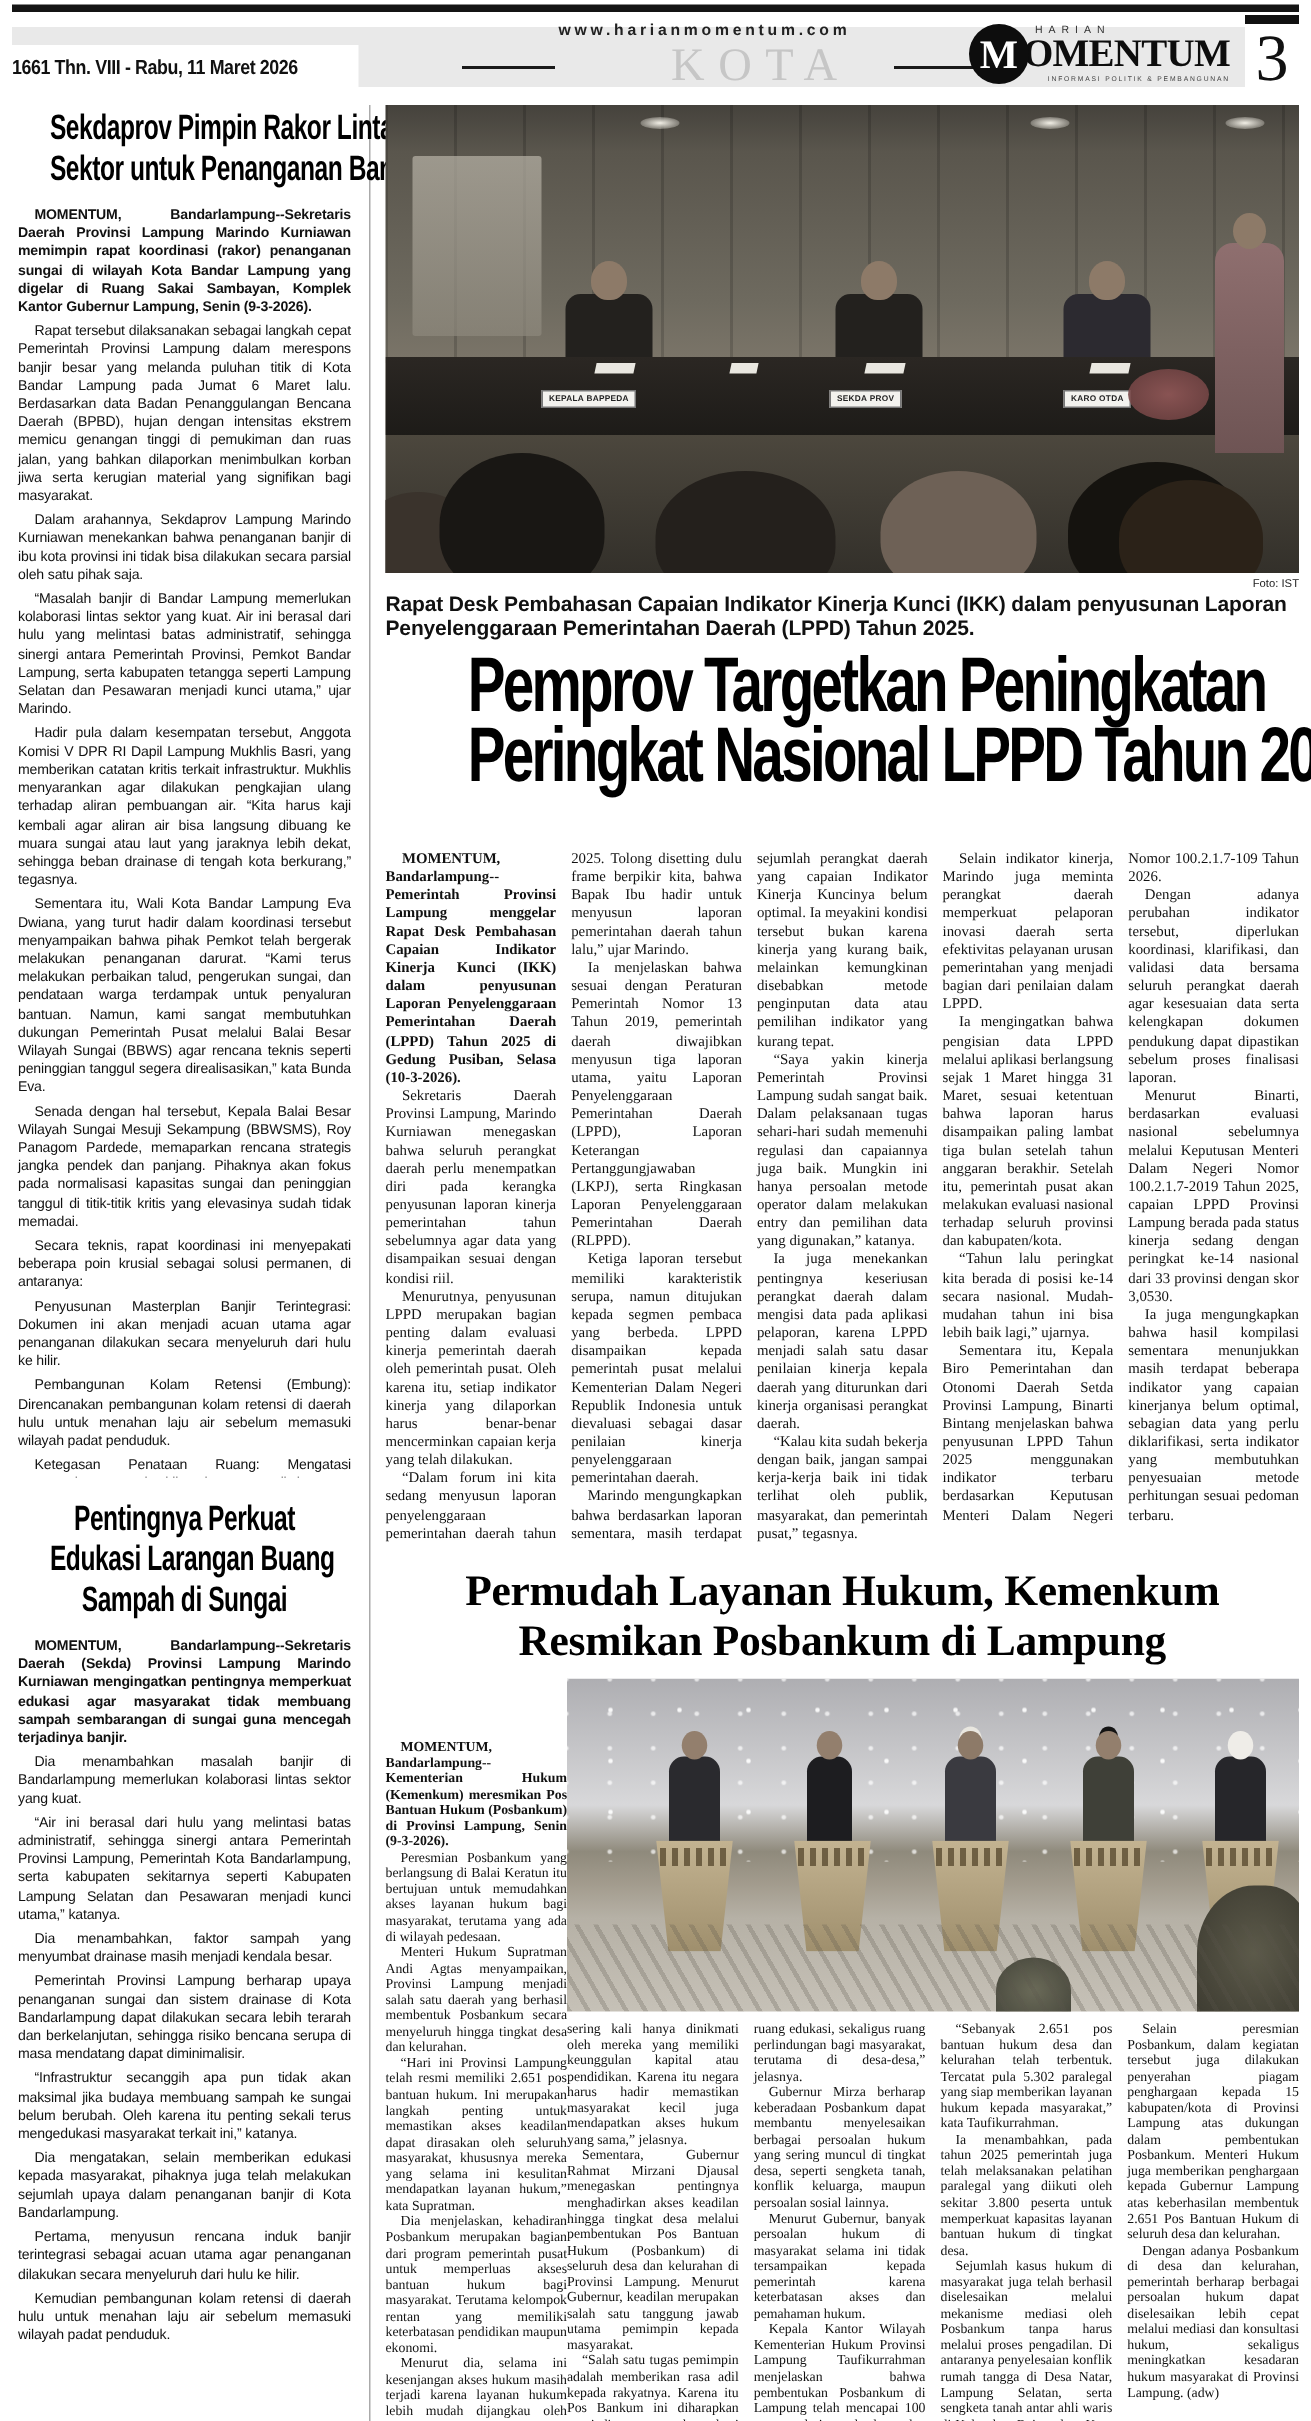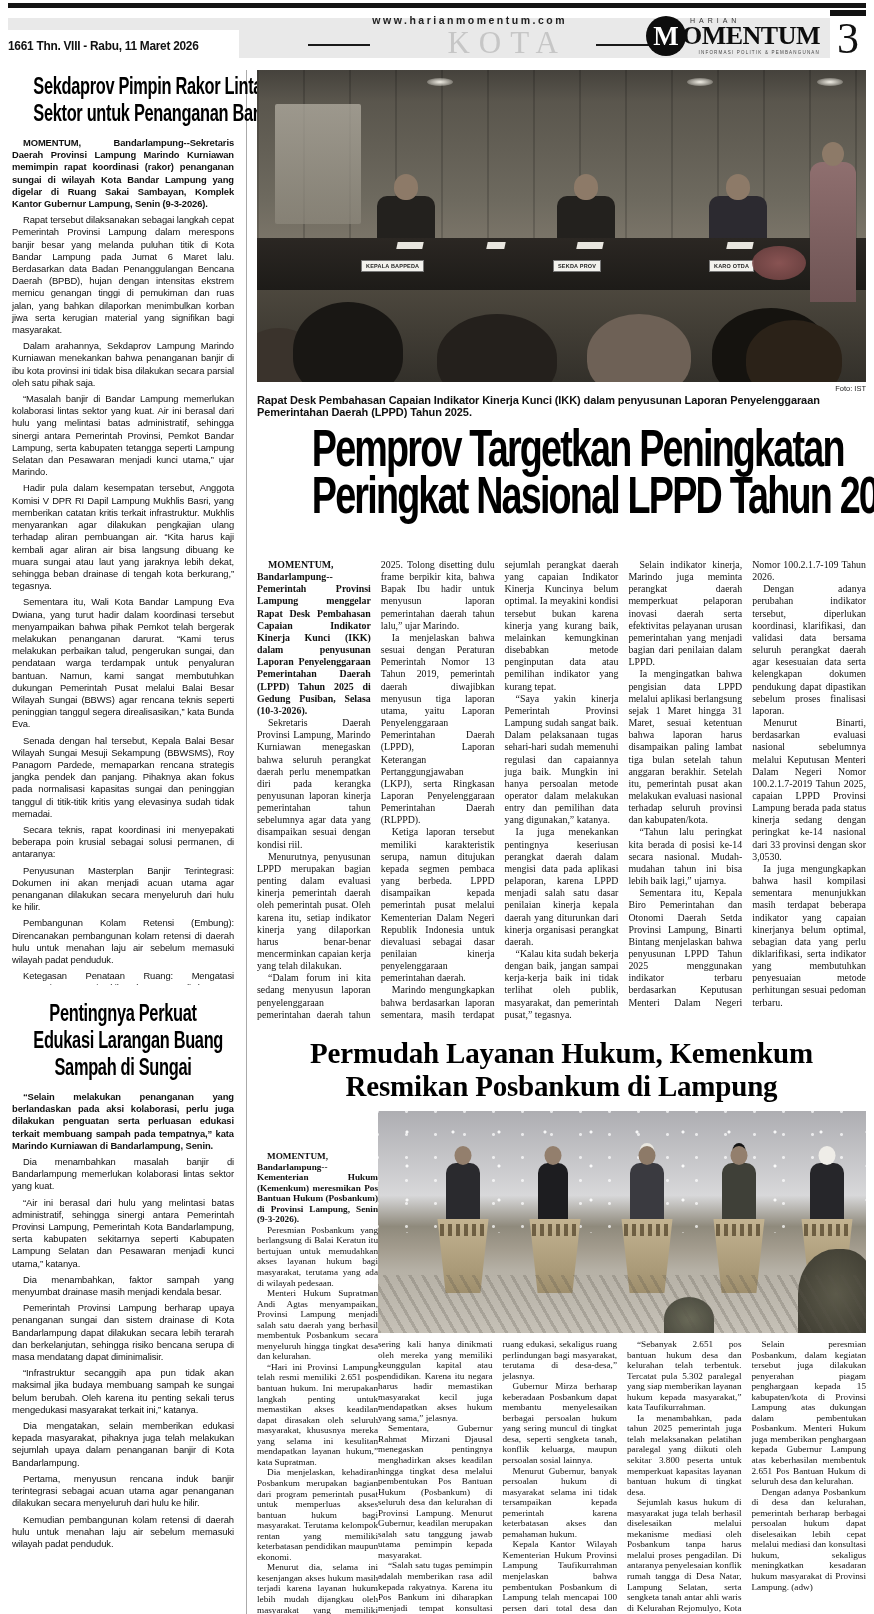--- a/index.html
+++ b/index.html
@@ -67,21 +67,21 @@
      background:radial-gradient(#9a5c5c,#6d4040);opacity:.85;}
   .fh{position:absolute;border-radius:50% 50% 42% 42%;}
   .fh.f1{left:36px;bottom:-16px;width:110px;height:96px;background:#191714;}
   .fh.f2{left:180px;bottom:-20px;width:120px;height:88px;background:#24201c;}
   .fh.f3{left:330px;bottom:-14px;width:104px;height:82px;background:#6e6156;}
   .fh.f4{left:455px;bottom:-18px;width:118px;height:92px;background:#15130f;}
   .fh.f5{right:24px;bottom:-16px;width:96px;height:78px;background:#2b2218;}
   .fh.f6{left:-18px;bottom:-10px;width:80px;height:64px;background:#3a332c;}
   
   .credit{font-size:7.5px;text-align:right;color:#222;margin-top:2px;}
-  .caption{font-size:11px;font-weight:bold;letter-spacing:-.1px;margin:1px 0 7px;color:#111;}
+  .caption{font-size:14px;font-weight:bold;letter-spacing:-.1px;margin:1px 0 7px;color:#111;}
   
   .hl{margin:2px 0 8px;text-align:center;overflow:visible;}
   .hl-line{font-size:46px;font-weight:800;letter-spacing:-2.2px;line-height:47px;white-space:nowrap;
      transform:scale(.82,1.12);transform-origin:center;color:#000;}
   
   .serif-body{font-family:"Liberation Serif",serif;text-align:justify;margin-top:40px;}
   .main-body{column-count:5;column-gap:10px;height:466px;overflow:hidden;font-size:9.9px;line-height:12.15px;}
   .main-body p{margin:0;text-indent:11px;}
   .main-body p:first-child{font-weight:bold;}
   
@@ -180,21 +180,21 @@
             <p>Di sisi lain, Sekdaprov juga mengingatkan pentingnya edukasi kepada masyarakat. “Faktor sampah yang menyumbat drainase masih menjadi kendala besar. Infrastruktur secanggih apapun tidak akan maksimal jika budaya membuang sampah ke sungai belum berubah,” tambahnya.</p>
           </div>
       </article>
       <article class="art2">
         <div class="lt-title">
             <div class="lt-line">Pentingnya Perkuat</div>
             <div class="lt-line">Edukasi Larangan Buang</div>
             <div class="lt-line">Sampah di Sungai</div>
           </div>
         <div class="sans-body art2-body">
-            <p>“Selain melakukan penanganan yang berlandaskan pada aksi kolaborasi, perlu juga dilakukan penguatan serta perluasan edukasi terkait membuang sampah pada tempatnya,” kata Marindo Kurniawan di Bandarlampung, Senin.</p>
+            <p>MOMENTUM, Bandarlampung--Sekretaris Daerah (Sekda) Provinsi Lampung Marindo Kurniawan mengingatkan pentingnya memperkuat edukasi agar masyarakat tidak membuang sampah sembarangan di sungai guna mencegah terjadinya banjir.</p>
             <p>Dia menambahkan masalah banjir di Bandarlampung memerlukan kolaborasi lintas sektor yang kuat.</p>
             <p>“Air ini berasal dari hulu yang melintasi batas administratif, sehingga sinergi antara Pemerintah Provinsi Lampung, Pemerintah Kota Bandarlampung, serta kabupaten sekitarnya seperti Kabupaten Lampung Selatan dan Pesawaran menjadi kunci utama,” katanya.</p>
             <p>Dia menambahkan, faktor sampah yang menyumbat drainase masih menjadi kendala besar.</p>
             <p>Pemerintah Provinsi Lampung berharap upaya penanganan sungai dan sistem drainase di Kota Bandarlampung dapat dilakukan secara lebih terarah dan berkelanjutan, sehingga risiko bencana serupa di masa mendatang dapat diminimalisir.</p>
             <p>“Infrastruktur secanggih apa pun tidak akan maksimal jika budaya membuang sampah ke sungai belum berubah. Oleh karena itu penting sekali terus mengedukasi masyarakat terkait ini,” katanya.</p>
             <p>Dia mengatakan, selain memberikan edukasi kepada masyarakat, pihaknya juga telah melakukan sejumlah upaya dalam penanganan banjir di Kota Bandarlampung.</p>
             <p>Pertama, menyusun rencana induk banjir terintegrasi sebagai acuan utama agar penanganan dilakukan secara menyeluruh dari hulu ke hilir.</p>
             <p>Kemudian pembangunan kolam retensi di daerah hulu untuk menahan laju air sebelum memasuki wilayah padat penduduk.</p>
           </div>
       </article>

